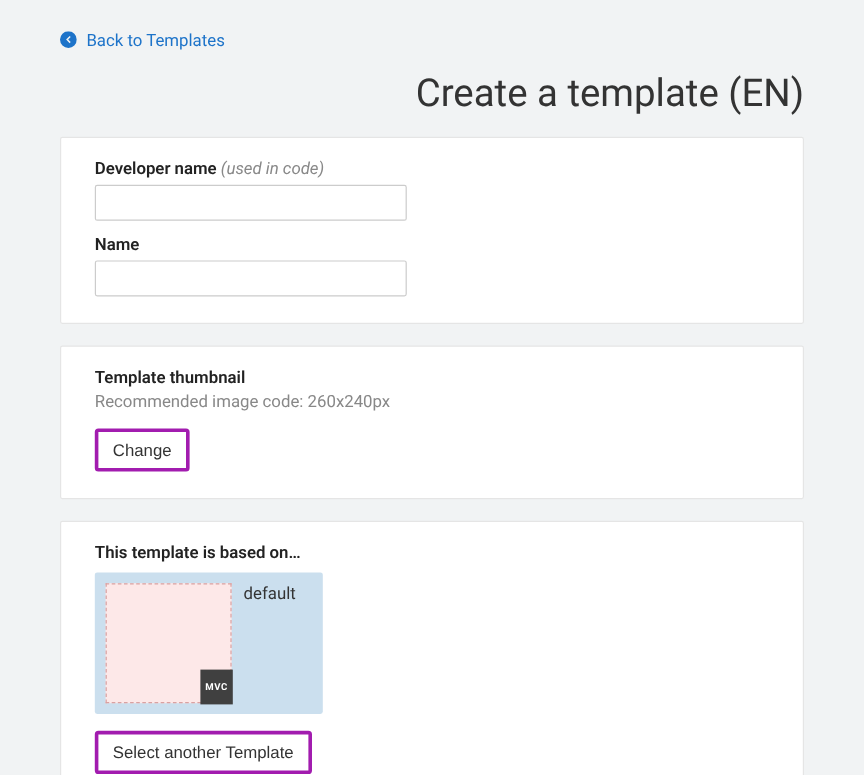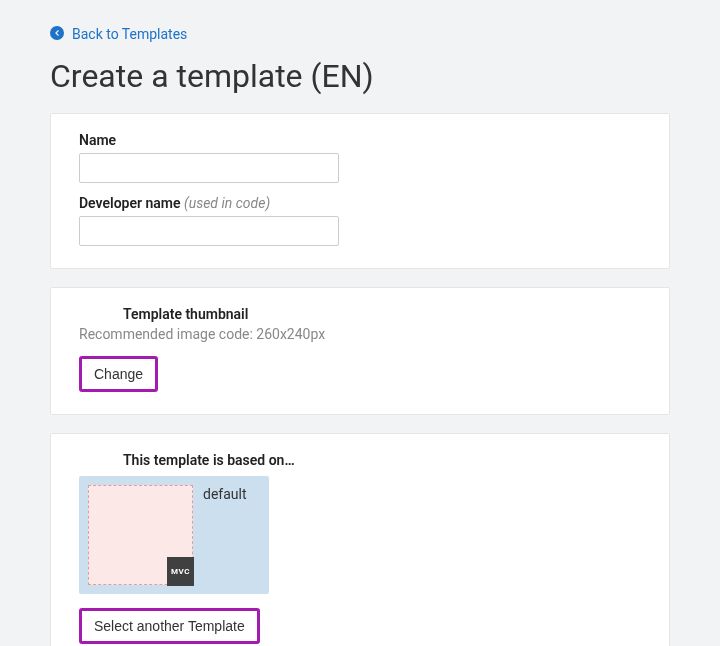--- a/index.html
+++ b/index.html
@@ -23,20 +23,21 @@
       font-size: 14px;
       margin-bottom: 8px;
       cursor: pointer;
     }
     .back-link svg { width: 14px; height: 14px; fill: #1d73c9; }
     h1.page-title {
       font-size: 32px;
       font-weight: 400;
       color: #333;
       margin: 6px 0 18px 0;
+      text-align: right;
     }
     .panel {
       background: #fff;
       border: 1px solid #e5e5e5;
       border-radius: 2px;
       margin-bottom: 18px;
       padding: 18px 28px 22px 28px;
     }
     .form-group { margin-bottom: 12px; }
     .form-group:last-child { margin-bottom: 0; }
@@ -59,21 +60,20 @@
       border-radius: 2px;
       padding: 4px 8px;
       font-size: 14px;
       outline: none;
     }
     .section-heading {
       font-weight: 600;
       font-size: 14px;
       color: #222;
       margin-bottom: 4px;
-      margin-left: 44px;
     }
     .muted {
       color: #888;
       font-size: 14px;
       margin-bottom: 14px;
     }
     .btn {
       display: inline-block;
       border: 3px solid #a21caf;
       background: #fff;
@@ -133,27 +133,27 @@
         </svg>
     </span>
     <span>Back to Templates</span>
   </a>
 
   <h1 class="page-title">Create a template (EN)</h1>
 
   
   <div class="panel">
     <div class="form-group">
-      <label class="form-label">Name</label>
+      <label class="form-label">
+        <span>Developer name </span><span class="hint">(used in code)</span>
+      </label>
       <input type="text" class="text-input" value="" style="">
     </div>
     <div class="form-group">
-      <label class="form-label">
-        <span>Developer name </span><span class="hint">(used in code)</span>
-      </label>
+      <label class="form-label">Name</label>
       <input type="text" class="text-input" value="" style="">
     </div>
   </div>
 
   
   <div class="panel">
     <div class="section-heading">Template thumbnail</div>
     <div class="muted">Recommended image code: 260x240px</div>
     <button class="btn">Change</button>
   </div>

